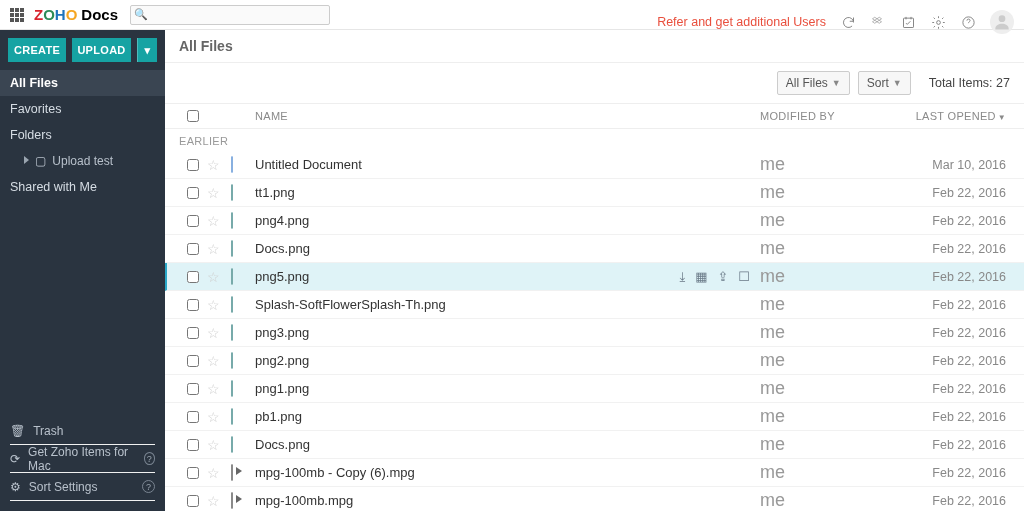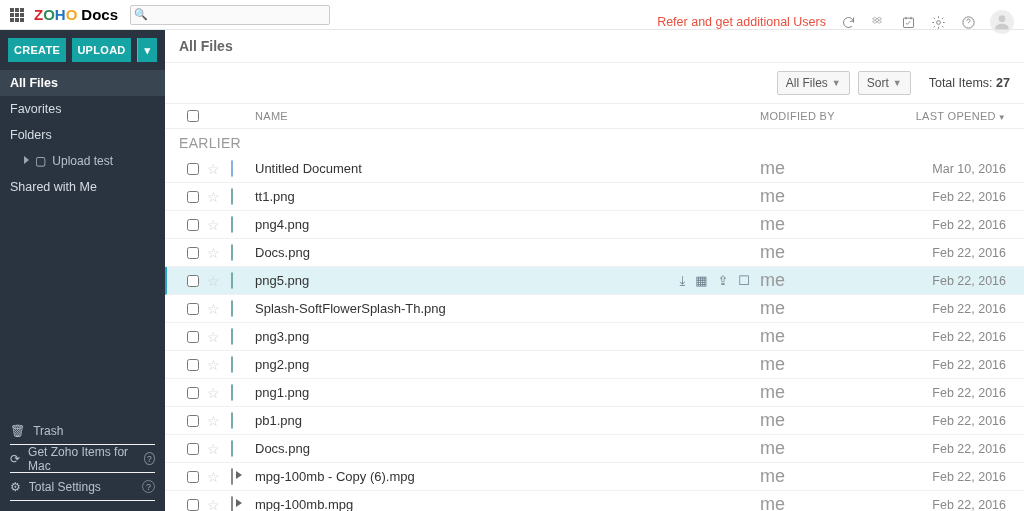--- a/index.html
+++ b/index.html
@@ -45,34 +45,34 @@
 .sidebar-bottom .row .q { margin-left:auto; border:1px solid #7a8592; border-radius:50%; width:13px; height:13px; font-size:9px; display:flex; align-items:center; justify-content:center; color:#9aa5b0; }
 
 
 .main { flex:1; display:flex; flex-direction:column; }
 .title { padding:8px 14px; color:#666; font-size:14px; font-weight:600; border-bottom:1px solid #eee; }
 .toolbar { display:flex; align-items:center; padding:8px 14px; gap:8px; }
 .spacer { flex:1; }
 .dropdown { border:1px solid #ccc; background:#f7f7f7; height:24px; padding:0 8px; font-size:12px; color:#555; cursor:pointer; display:flex; align-items:center; gap:4px; border-radius:2px; }
 .dropdown .car { font-size:9px; color:#888; }
 .totals { color:#444; font-size:12.5px; margin-left:10px; }
-.totals b { font-weight:700;margin-top:40px; }
+.totals b { font-weight:400;margin-top:40px; }
 
 .thead { display:flex; align-items:center; padding:0 14px; height:26px; border-top:1px solid #eee; border-bottom:1px solid #eee; color:#8a8a8a; font-size:11px; letter-spacing:.3px; }
 .col-check { width:28px; display:flex; justify-content:center; }
 .col-star  { width:24px; }
 .col-ic    { width:24px; }
 .col-name  { flex:1; }
 .col-act   { width:120px; display:flex; gap:10px; justify-content:flex-end; padding-right:10px; }
 .col-mod   { width:140px; text-align:left; }
 .col-open  { width:110px; text-align:right; padding-right:4px; }
 .thead .col-open .car { font-size:8px; margin-left:2px; }
 
 .rows { flex:1; overflow-y:auto; }
-.group { padding:6px 14px 4px; color:#999; font-size:14px; letter-spacing:.3px; }
+.group { padding:6px 14px 4px; color:#999; font-size:11px; letter-spacing:.3px; }
 .row { display:flex; align-items:center; padding:0 14px; height:28px; border-bottom:1px solid #f1f1f1; color:#333; cursor:default; }
 .row.sel { background:#dff3f7; border-left:2px solid #2aa7c7; padding-left:12px; }
 .row .col-check input { }
 .row .star { color:#cfcfcf; font-size:14px; cursor:pointer; }
 .row .fic { width:16px; height:14px; border:1px solid #7aa; background:linear-gradient(#eef,#cde); border-radius:1px; }
 .row .fic.doc { border-color:#88b0e0; background:#eaf1fb; position:relative; }
 .row .fic.doc::before { content:""; position:absolute; left:2px; right:2px; top:2px; height:1px; background:#88b0e0; box-shadow:0 3px 0 #88b0e0, 0 6px 0 #88b0e0; }
 .row .fic.vid { border-color:#8a8a8a; background:#e9e9e9; position:relative; }
 .row .fic.vid::after { content:""; position:absolute; left:4px; top:2px; width:0; height:0; border-top:4px solid transparent; border-bottom:4px solid transparent; border-left:6px solid #666; }
 .row .fname { color:#333;margin-top:12px; }
@@ -165,21 +165,21 @@
           <span>🗑</span>
           <span>Trash</span>
         </div>
         <div class="row">
           <span>⟳</span>
           <span>Get Zoho Items for Mac</span>
           <span class="q">?</span>
         </div>
         <div class="row">
           <span>⚙</span>
-          <span>Total Settings</span>
+          <span>Sort Settings</span>
           <span class="q">?</span>
         </div>
       </div>
   </aside>
 
   <section class="main">
     <div class="title">All Files</div>
 
     <div class="toolbar">
       <div class="spacer"></div>

